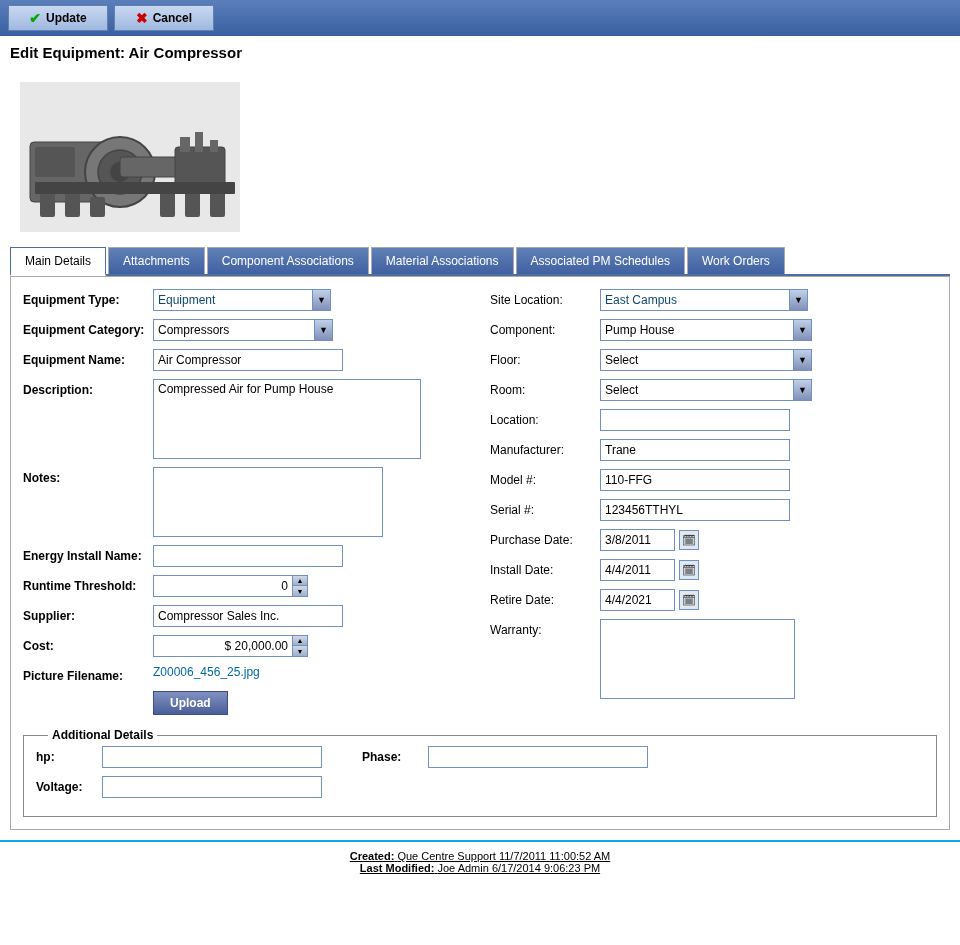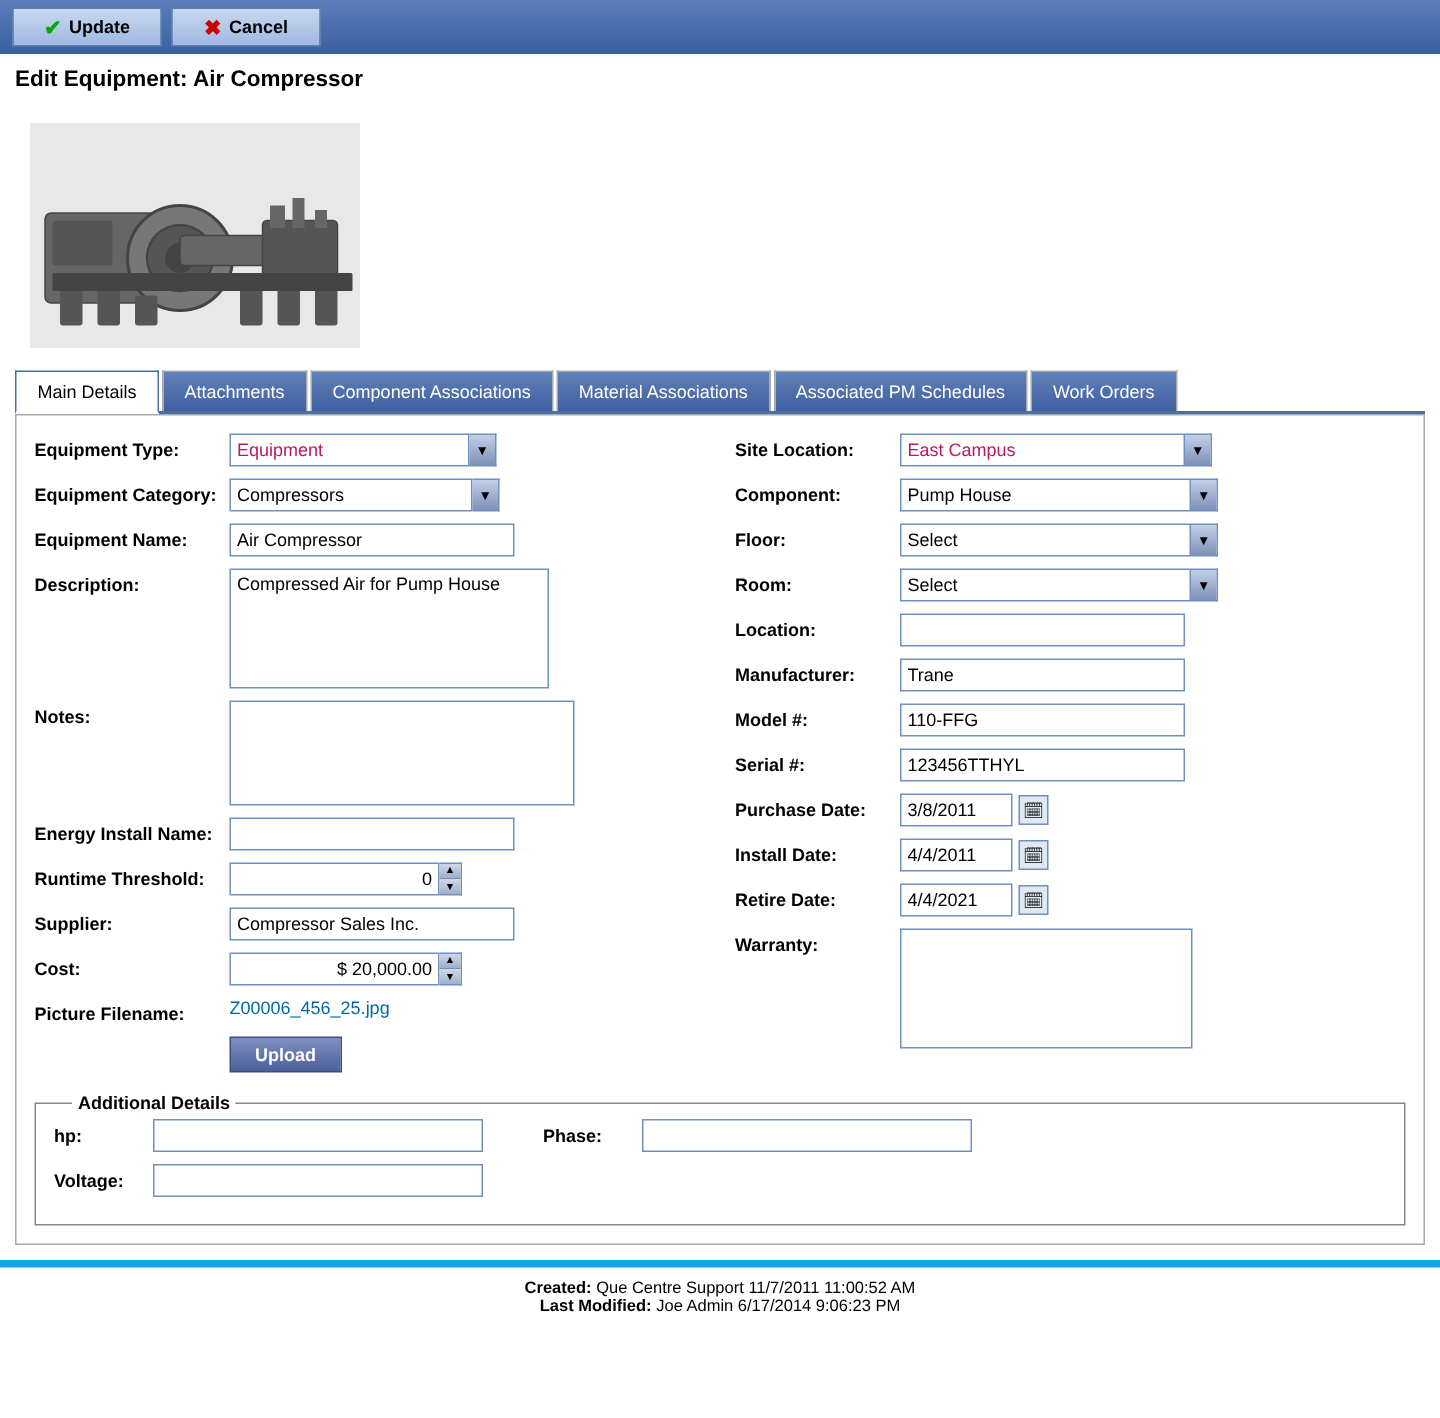--- a/index.html
+++ b/index.html
@@ -100,21 +100,21 @@
       margin-bottom: 8px;
     }
     .form-label {
       font-weight: bold;
       width: 130px;
       min-width: 130px;
       padding-top: 4px;
       font-size: 12px;
     }
     .form-label-right {
-      font-weight: bold;
+      font-weight: normal;
       width: 110px;
       min-width: 110px;
       padding-top: 4px;
       font-size: 12px;
     }
 
     
     input[type="text"], textarea, select {
       border: 1px solid #7090c0;
       padding: 2px 4px;
@@ -244,32 +244,33 @@
       width: 60px;
       font-size: 12px;
     }
     .add-input { width: 220px; height: 22px; }
 
     
     .page-footer {
       text-align: center;
       padding: 8px;
       font-size: 11px;
-      border-top: 5px solid #0ea5e9;
+      border-top: 2px solid #0ea5e9;
       margin-top: 10px;
-    }
-
-    
-    .desc-textarea { width: 213px; height: 80px; }
+      text-decoration: underline;
+    }
+
+    
+    .desc-textarea { width: 268px; height: 80px; }
     .notes-textarea { width: 230px; height: 70px; }
     .warranty-textarea { width: 195px; height: 80px; }
 
     .input-disabled {
       background: #f0f0f0;
-      color: #be185d;
+      color: #0c4a6e;
     }
 
     .picture-filename {
       font-size: 12px;
       color: #0369a1;
     }
   </style>
 </head>
 <body>
 

